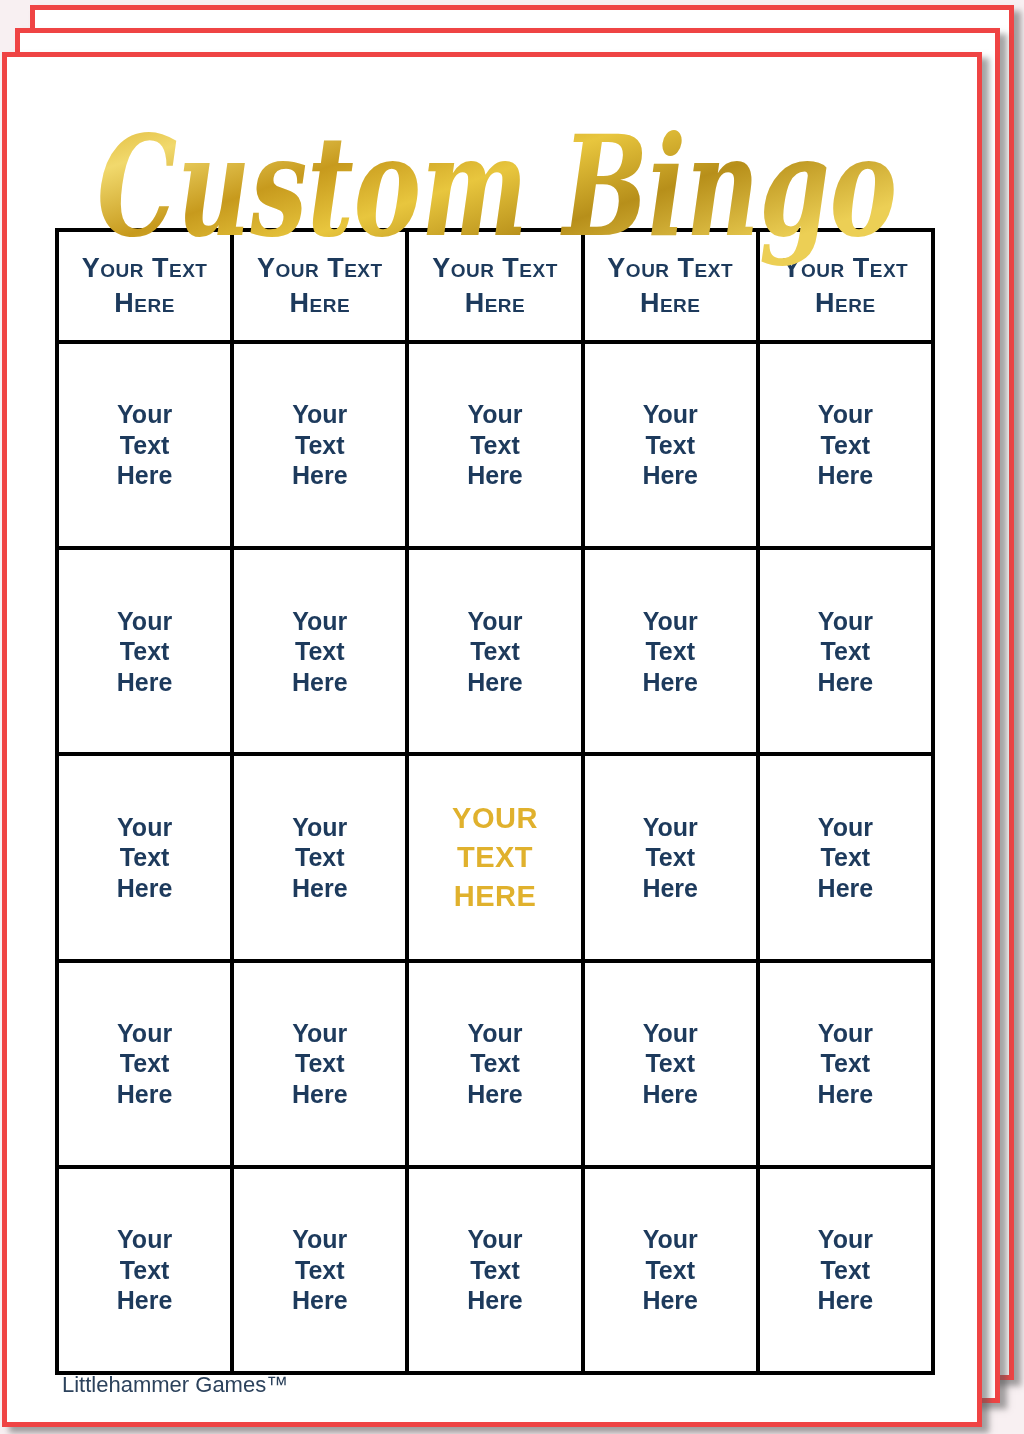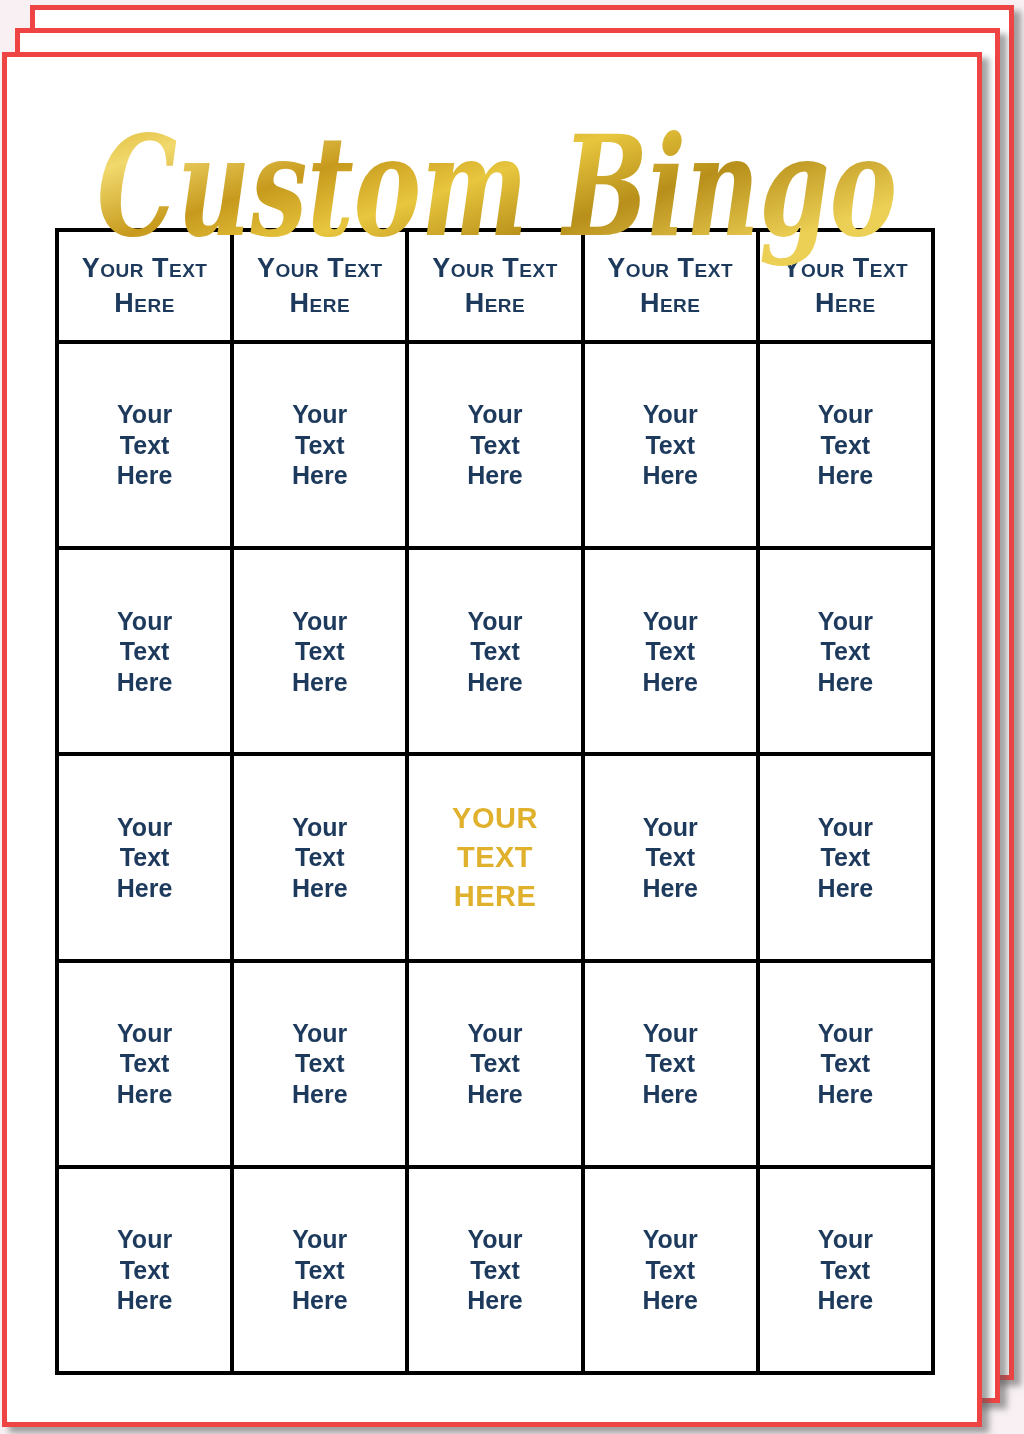--- a/index.html
+++ b/index.html
@@ -191,15 +191,16 @@
 Here</div>
     <div class="cell body">Your
 Text
 Here</div>
     <div class="cell body">Your
 Text
 Here</div>
   </div>
 
   <div class="footer">
+    <span>Littlehammer Games™</span>
   </div>
 
 </div>
 
 </body></html>

